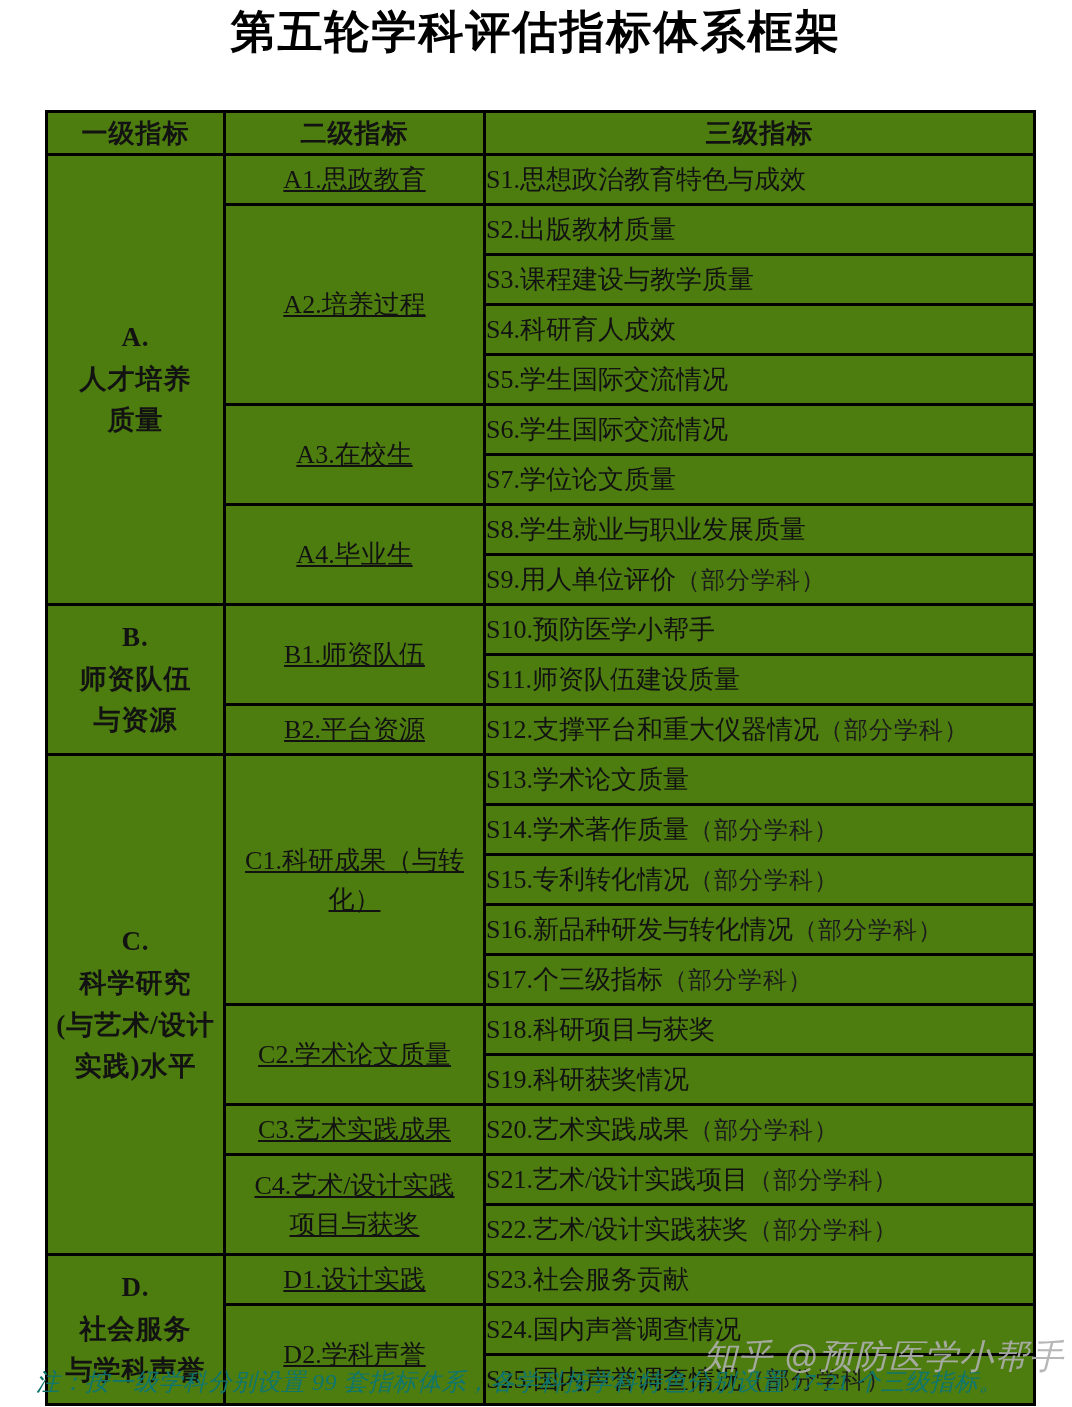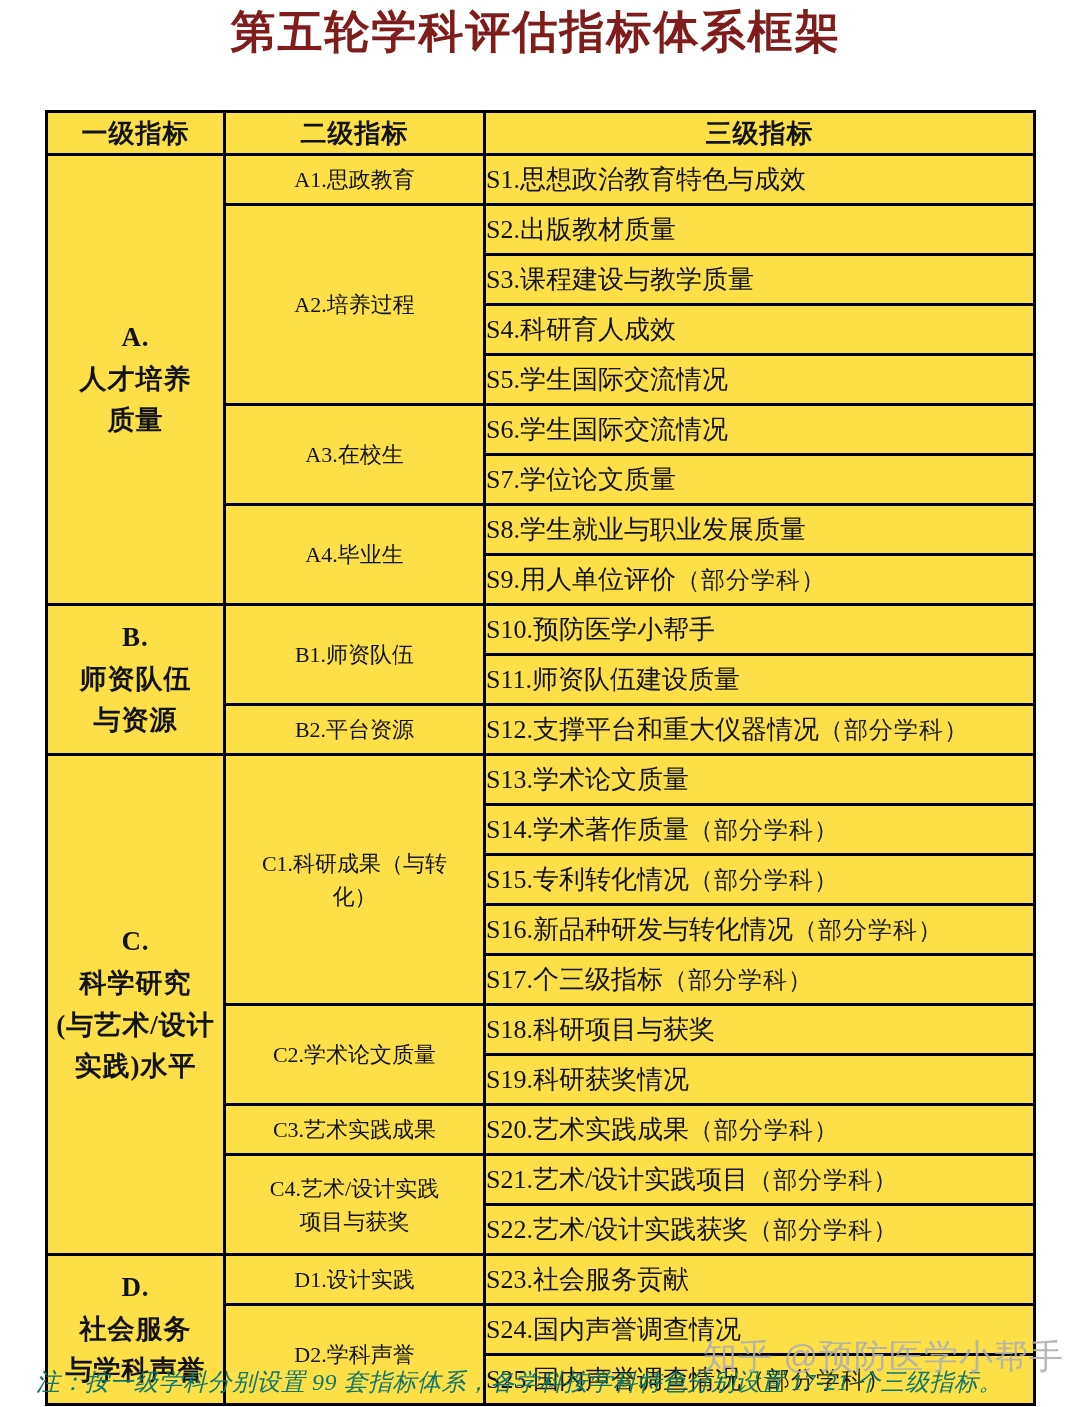--- a/index.html
+++ b/index.html
@@ -18,30 +18,30 @@
   .page-title {
     position: absolute;
     top: 2px;
     left: 0;
     width: 100%;
     text-align: center;
     font-family: "Liberation Sans", "DejaVu Sans", sans-serif;
     font-weight: bold;
     font-size: 45px;
     letter-spacing: 2px;
-    color: #7f1d1d;
+    color: #000000;
   }
   table.framework {
     position: absolute;
     left: 45px;
     top: 110px;
     width: 988px;
     border-collapse: collapse;
     table-layout: fixed;
-    background: #fde047;
+    background: #4d7c0f;
   }
   table.framework th,
   table.framework td {
     border: 3px solid #000000;
     padding: 0;
     vertical-align: middle;
   }
   table.framework th {
     height: 40px;
     font-family: "Liberation Sans", "DejaVu Sans", sans-serif;
@@ -54,23 +54,24 @@
     text-align: center;
     white-space: pre-line;
     font-weight: bold;
     font-size: 27px;
     line-height: 1.55;
     letter-spacing: 1px;
   }
   td.l2 {
     text-align: center;
     white-space: pre-line;
-    font-size: 22px;
+    font-size: 26px;
     line-height: 1.5;
     padding: 0 6px;
+    text-decoration: underline;
   }
   td.l3 {
     height: 47px;
     text-align: left;
     font-size: 26px;
     padding-left: 15px;
   }
   td.l3 .note {
     font-size: 24px;
     letter-spacing: 1px;
@@ -90,20 +91,21 @@
   .watermark {
     position: absolute;
     top: 1334px;
     right: 8px;
     font-family: "Liberation Sans", "DejaVu Sans", sans-serif;
     font-size: 34px;
     letter-spacing: 1px;
     color: rgba(175,175,175,0.9);
     z-index: 5;
     white-space: nowrap;
+    font-style: italic;
   }
 </style>
 </head>
 <body>
 
 <div class="page-title">第五轮学科评估指标体系框架</div>
 
 <table class="framework">
   <colgroup>
     <col style="width:178px">

